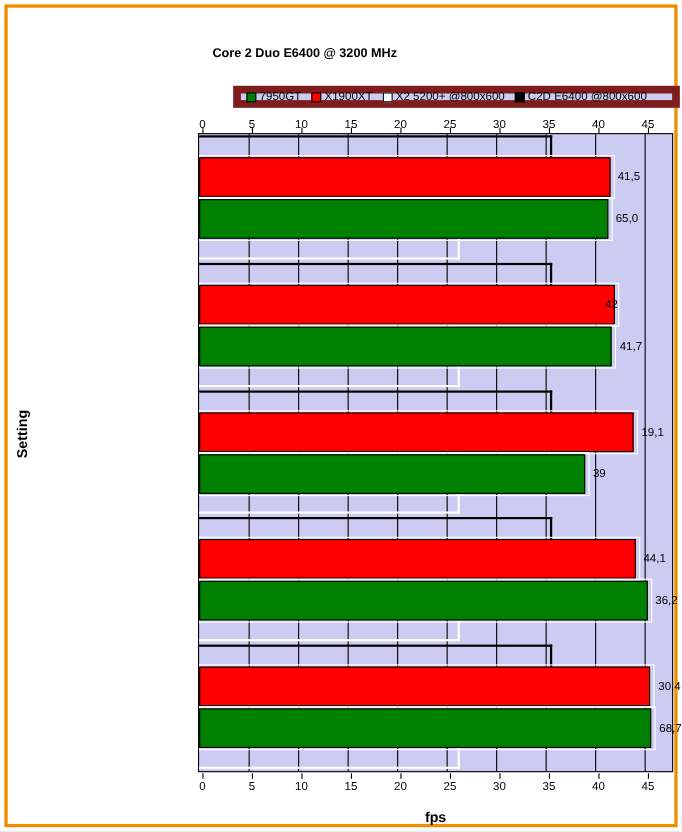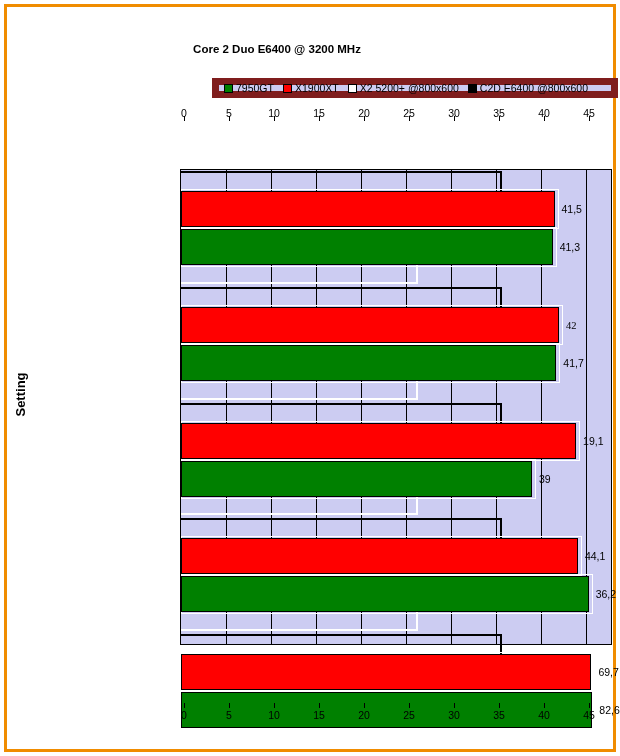--- a/index.html
+++ b/index.html
@@ -44,24 +44,23 @@
   .legend-swatch {
     width: 9px; height: 9px;
     border: 1px solid #000;
     margin-right: 3px;
     flex: 0 0 auto;
   }
   
   #plot {
     position: absolute;
     left: 173px; top: 114px;
-    width: 432px; height: 476px;
+    width: 432px; height: 581px;
     background: #ccccf2;
     border: 1px solid #000;
-    margin-top: 48px;
   }
   .tick-top, .tick-bottom {
     position: absolute;
     width: 428px; height: 14px;
     left: 173px;
   }
   .tick-top { top: 100px; }
   .tick-bottom { top: 696px; }
   .tick-label {
     position: absolute;
@@ -172,26 +171,26 @@
       <div class="gridline" style="left: 315px;"></div>
       <div class="gridline" style="left: 360px;"></div>
       <div class="gridline" style="left: 405px;"></div>
       <div class="bar bar-black" style="top: 1px; width: 321.3px; height: 54.9px;"></div>
       <div class="bar bar-white" style="top: 58.9px; width: 236.7px; height: 54.9px;"></div>
       <div class="bar-halo" style="top: 18.9px; height: 40px; width: 377.5px;"></div>
       <div class="bar bar-red" style="top: 20.9px; width: 373.5px; height: 36px;"></div>
       <div class="bar-value" style="left: 380.5px; top: 38.9px;">41,5</div>
       <div class="bar-halo" style="top: 56.9px; height: 40px; width: 375.7px;"></div>
       <div class="bar bar-green" style="top: 58.9px; width: 371.7px; height: 36px;"></div>
-      <div class="bar-value" style="left: 378.7px; top: 76.9px;">41,3</div>
+      <div class="bar-value" style="left: 378.7px; top: 76.9px;">65,0</div>
       <div class="bar bar-black" style="top: 116.8px; width: 321.3px; height: 54.9px;"></div>
       <div class="bar bar-white" style="top: 174.7px; width: 236.7px; height: 54.9px;"></div>
       <div class="bar-halo" style="top: 134.7px; height: 40px; width: 382px;"></div>
       <div class="bar bar-red" style="top: 136.7px; width: 378px; height: 36px;"></div>
-      <div class="bar-value" style="left: 385px; top: 154.7px; font-family: Liberation Serif, serif;">42</div>
+      <div class="bar-value" style="left: 369px; top: 154.7px;">42</div>
       <div class="bar-halo" style="top: 172.7px; height: 40px; width: 379.3px;"></div>
       <div class="bar bar-green" style="top: 174.7px; width: 375.3px; height: 36px;"></div>
       <div class="bar-value" style="left: 382.3px; top: 192.7px;">41,7</div>
       <div class="bar bar-black" style="top: 232.6px; width: 321.3px; height: 54.9px;"></div>
       <div class="bar bar-white" style="top: 290.5px; width: 236.7px; height: 54.9px;"></div>
       <div class="bar-halo" style="top: 250.5px; height: 40px; width: 399.1px;"></div>
       <div class="bar bar-red" style="top: 252.5px; width: 395.1px; height: 36px;"></div>
       <div class="bar-value" style="left: 402.1px; top: 270.5px;">19,1</div>
       <div class="bar-halo" style="top: 288.5px; height: 40px; width: 355px;"></div>
       <div class="bar bar-green" style="top: 290.5px; width: 351px; height: 36px;"></div>
@@ -201,24 +200,24 @@
       <div class="bar-halo" style="top: 366.3px; height: 40px; width: 400.9px;"></div>
       <div class="bar bar-red" style="top: 368.3px; width: 396.9px; height: 36px;"></div>
       <div class="bar-value" style="left: 403.9px; top: 386.3px;">44,1</div>
       <div class="bar-halo" style="top: 404.3px; height: 40px; width: 411.7px;"></div>
       <div class="bar bar-green" style="top: 406.3px; width: 407.7px; height: 36px;"></div>
       <div class="bar-value" style="left: 414.7px; top: 424.3px;">36,2</div>
       <div class="bar bar-black" style="top: 464.2px; width: 321.3px; height: 54.9px;"></div>
       <div class="bar bar-white" style="top: 522.1px; width: 236.7px; height: 54.9px;"></div>
       <div class="bar-halo" style="top: 482.1px; height: 40px; width: 414.4px;"></div>
       <div class="bar bar-red" style="top: 484.1px; width: 410.4px; height: 36px;"></div>
-      <div class="bar-value" style="left: 417.4px; top: 502.1px;">69,7</div>
+      <div class="bar-value" style="left: 417.4px; top: 502.1px;">30,4</div>
       <div class="bar-halo" style="top: 520.1px; height: 40px; width: 415.3px;"></div>
       <div class="bar bar-green" style="top: 522.1px; width: 411.3px; height: 36px;"></div>
-      <div class="bar-value" style="left: 418.3px; top: 540.1px;">82,6</div>
+      <div class="bar-value" style="left: 418.3px; top: 540.1px;">68,7</div>
     </div>
 
   <div class="tick-bottom">
       <div class="tick-label" style="left: 4px; top: 6px;">0</div>
       <div class="tick-mark bottom" style="left: 4px;"></div>
       <div class="tick-label" style="left: 49px; top: 6px;">5</div>
       <div class="tick-mark bottom" style="left: 49px;"></div>
       <div class="tick-label" style="left: 94px; top: 6px;">10</div>
       <div class="tick-mark bottom" style="left: 94px;"></div>
       <div class="tick-label" style="left: 139px; top: 6px;">15</div>
@@ -230,15 +229,16 @@
       <div class="tick-label" style="left: 274px; top: 6px;">30</div>
       <div class="tick-mark bottom" style="left: 274px;"></div>
       <div class="tick-label" style="left: 319px; top: 6px;">35</div>
       <div class="tick-mark bottom" style="left: 319px;"></div>
       <div class="tick-label" style="left: 364px; top: 6px;">40</div>
       <div class="tick-mark bottom" style="left: 364px;"></div>
       <div class="tick-label" style="left: 409px; top: 6px;">45</div>
       <div class="tick-mark bottom" style="left: 409px;"></div>
     </div>
 
+  <div id="xlabel">fps</div>
   <div id="ylabel">Setting</div>
 
 </div>
 
 </body></html>

